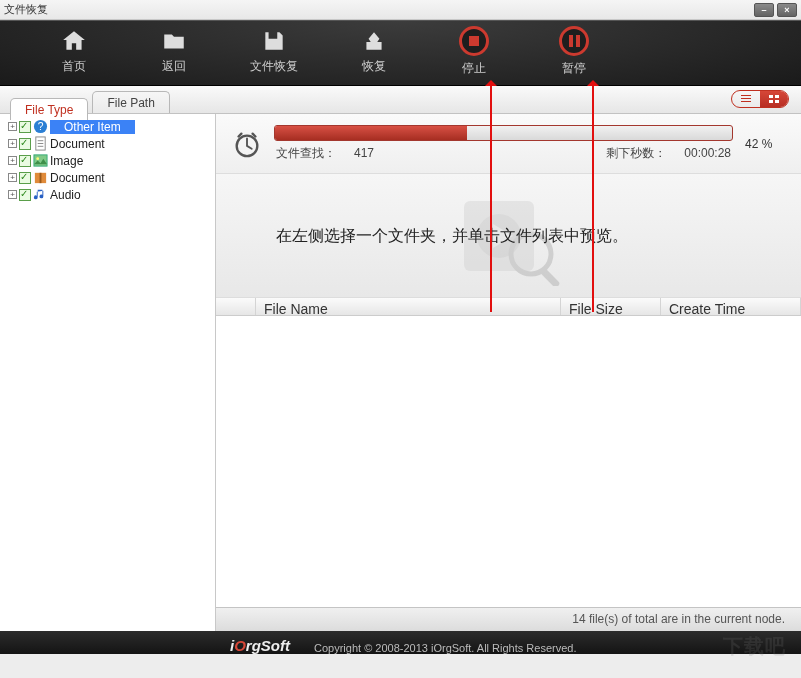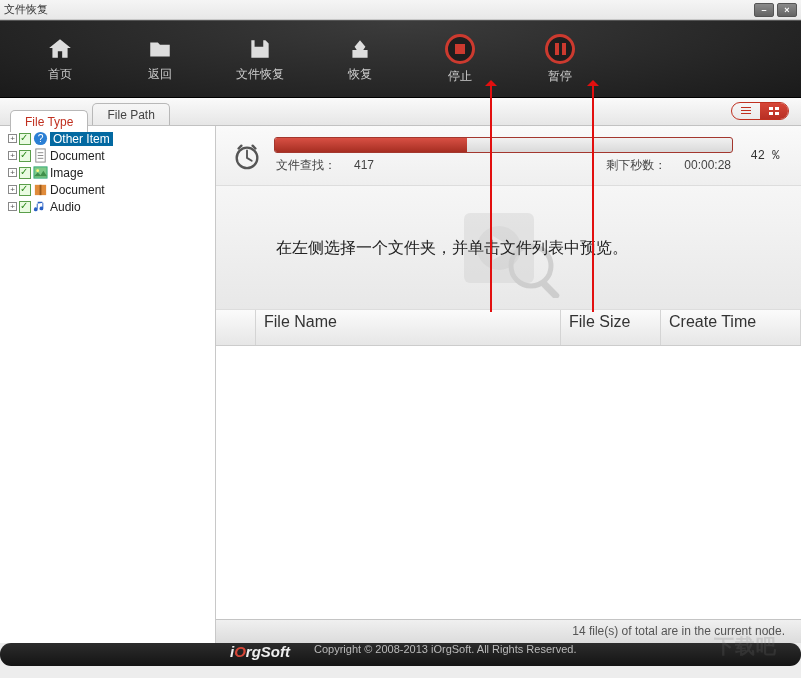--- a/index.html
+++ b/index.html
@@ -5,85 +5,85 @@
 * { margin: 0; padding: 0; box-sizing: border-box; font-family: "Microsoft YaHei", Arial, sans-serif; }
 body { width: 801px; height: 678px; background: #ededed; overflow: hidden; position: relative; }
 
 
 .titlebar { height: 20px; background: linear-gradient(#f5f5f5,#e8e8e8); border-bottom: 1px solid #c8c8c8; display: flex; align-items: center; padding: 0 4px; font-size: 11px; color: #333; gap: 36px; }
 .titlebar .title { flex: 1; }
 .win-btns { display: flex; gap: 3px; }
 .win-btn { width: 20px; height: 14px; background: linear-gradient(#8a8a8a,#646464); border: 1px solid #555; border-radius: 2px; display: flex; align-items: center; justify-content: center; color: #fff; font-size: 9px; font-weight: bold; cursor: pointer; }
 
 
-.toolbar { height: 78px; background: radial-gradient(ellipse at top, #3c3c3c, #1a1a1a); border-top: 1px solid #555; border-bottom: 1px solid #000; display: flex; align-items: center; padding: 0 10px; }
+.toolbar { height: 66px; background: radial-gradient(ellipse at top, #3c3c3c, #1a1a1a); border-top: 1px solid #555; border-bottom: 1px solid #000; display: flex; align-items: flex-start; padding: 0 24px; }
 .tbtn { width: 100px; height: 60px; display: flex; flex-direction: column; align-items: center; justify-content: center; gap: 4px; color: #ccc; font-size: 12px; cursor: pointer; }
 .tbtn svg { width: 30px; height: 26px; fill: #ddd; }
 .red-ring { width: 30px; height: 30px; border-radius: 50%; border: 3px solid #cc3a2f; display: flex; align-items: center; justify-content: center; background: #1e1e1e; }
 .red-ring .sq { width: 10px; height: 10px; background: #cc3a2f; }
 .red-ring .bars { display: flex; gap: 3px; }
 .red-ring .bars div { width: 4px; height: 12px; background: #cc3a2f; }
 
 
 .tabs-row { height: 28px; background: linear-gradient(#fafafa,#e6e6e6); border-bottom: 1px solid #c2c2c2; display: flex; align-items: flex-end; padding: 0 10px; position: relative; }
 .tab { height: 22px; padding: 0 14px; font-size: 12px; border: 1px solid #b8b8b8; border-bottom: none; border-radius: 5px 5px 0 0; background: linear-gradient(#f6f6f6,#eaeaea); color: #444; margin-right: 4px; line-height: 22px; cursor: pointer; }
 .tab.active { color: #c03020; background: #fff; position: relative; top: 7px; }
 .view-toggle { position: absolute; right: 12px; top: 4px; width: 58px; height: 18px; border: 1px solid #c03020; border-radius: 9px; display: flex; overflow: hidden; }
 .view-toggle div { flex: 1; display: flex; align-items: center; justify-content: center; }
 .view-toggle .on { background: linear-gradient(#d64738,#b82f24); }
 .vt-icon { width: 10px; height: 8px; }
 
 
 .main { height: 517px; display: flex; background: #fff; }
 .sidebar { width: 216px; border-right: 1px solid #c8c8c8; padding: 4px 2px; font-size: 12px; color: #222; }
 .tree-item { display: flex; align-items: center; height: 17px; padding-left: 6px; gap: 2px; }
-.tree-item.sel .label-txt { background: #0369a1; color: #fff; padding: 0 3px; }
+.tree-item.sel .label-txt { background: #3b82f6; color: #fff; padding: 0 14px; }
 .twisty { width: 9px; height: 9px; border: 1px solid #888; font-size: 8px; line-height: 7px; text-align: center; color: #555; cursor: pointer; }
 .cb { width: 12px; height: 12px; border: 1px solid #5a9e4a; background: #eafbe2; position: relative; cursor: pointer; }
 .cb::after { content:"✓"; color:#2f8a1f; font-size:10px; position:absolute; top:-2px; left:0; }
 .ficon { width: 15px; height: 15px; display:inline-block; }
 
 .content { flex: 1; display: flex; flex-direction: column; }
 
 
 .prog-area { height: 60px; background: linear-gradient(#fafafa,#efefef); border-bottom: 1px solid #ddd; display: flex; align-items: center; padding: 8px 16px; gap: 12px; }
 .clock { width: 30px; height: 30px; }
 .prog-body { flex: 1; }
 .pbar { height: 16px; border: 1px solid #a3372e; border-radius: 3px; background: linear-gradient(#f1f1f1,#d9d9d9); overflow: hidden; position: relative; }
 .pfill { height: 100%; width: 42%; background: linear-gradient(#d85044,#a62e22); }
 .pstats { display: flex; justify-content: space-between; font-size: 12px; color: #444; margin-top: 4px; padding: 0 2px; }
 .pstats span.val { margin-left: 18px; }
-.ppct { font-size: 12px; color: #333; width: 40px; text-align: center; font-family: Liberation Mono, monospace; }
+.ppct { font-size: 12px; color: #333; width: 40px; text-align: left; }
 
 
 .preview { height: 124px; background: linear-gradient(#f6f6f6,#e8e8e8); border-bottom: 1px solid #ddd; position: relative; display: flex; align-items: center; }
 .preview-bg { position: absolute; left: 50%; top: 50%; transform: translate(-50%,-50%); opacity: 0.35; }
 .preview-msg { position: relative; font-size: 16px; color: #222; margin-left: 60px; max-width: 360px; line-height: 1.5; }
 
 
-.thead { height: 36px; background: linear-gradient(#fbfbfb,#e6e6e6); border-bottom: 1px solid #ccc; display: flex; font-size: 16px; color: #333; }
+.thead { height: 18px; background: linear-gradient(#fbfbfb,#e6e6e6); border-bottom: 1px solid #ccc; display: flex; font-size: 14px; color: #333; }
 .th { border-right: 1px solid #d4d4d4; padding: 3px 8px; }
 .th.c0 { width: 40px; } .th.c1 { flex:1; } .th.c2 { width: 100px; } .th.c3 { width: 140px; }
 .tbody { flex: 1; background: #fff; }
 
 
 .status { height: 24px; background: linear-gradient(#f0f0f0,#dcdcdc); border-top: 1px solid #c4c4c4; font-size: 12px; color: #555; text-align: right; padding: 4px 16px 0 0; }
 
 
-.footer { height: 23px; background: linear-gradient(#2c2c2c,#141414); color: #bbb; font-size: 11px; display: flex; align-items: flex-start; padding: 0 70px 0 0; border-radius: 11px; }
+.footer { height: 23px; background: linear-gradient(#2c2c2c,#141414); color: #bbb; font-size: 11px; display: flex; align-items: flex-end; padding: 0 70px 0 0; }
 .footer .brand { font-style: italic; font-weight: bold; color: #eee; font-size: 15px; margin: 0 24px 0 230px; }
 .footer .brand .o { color: #d64738; }
 
 
 .arrow { position: absolute; width: 2px; background: #e20f0f; }
 .arrow::before { content:""; position: absolute; top:-8px; left:-5px; border: 6px solid transparent; border-bottom-color: #e20f0f; }
 #ar1 { left: 490px; top: 82px; height: 230px; }
 #ar2 { left: 592px; top: 82px; height: 230px; }
 
-.watermark { position:absolute; right:24px; bottom:18px; font-size:20px; color:rgba(120,120,120,0.2); font-weight:bold; letter-spacing:1px; pointer-events:none; }
+.watermark { position:absolute; right:15px; bottom:18px; font-size:20px; color:rgba(120,120,120,0.2); font-weight:bold; letter-spacing:1px; pointer-events:none; }
 </style>
 </head>
 <body>
 
 <div class="titlebar">
   <span class="title">文件恢复</span>
   <div class="win-btns">
     <div class="win-btn">–</div>
     <div class="win-btn">×</div>
   </div>

